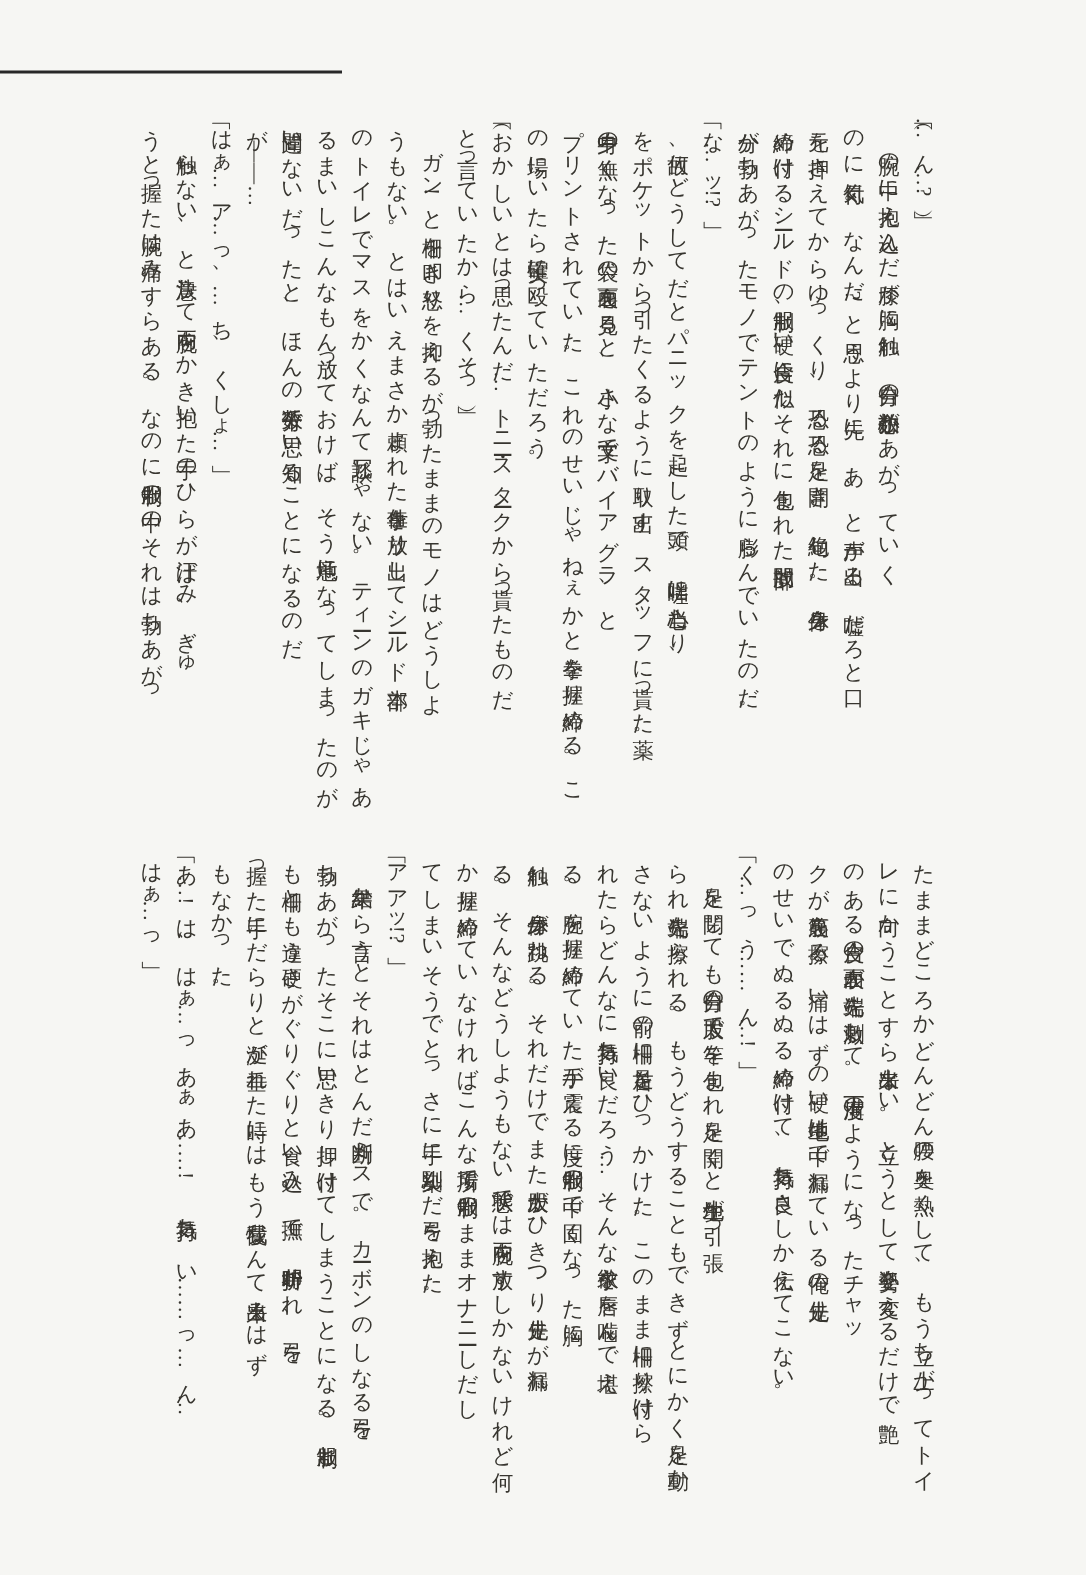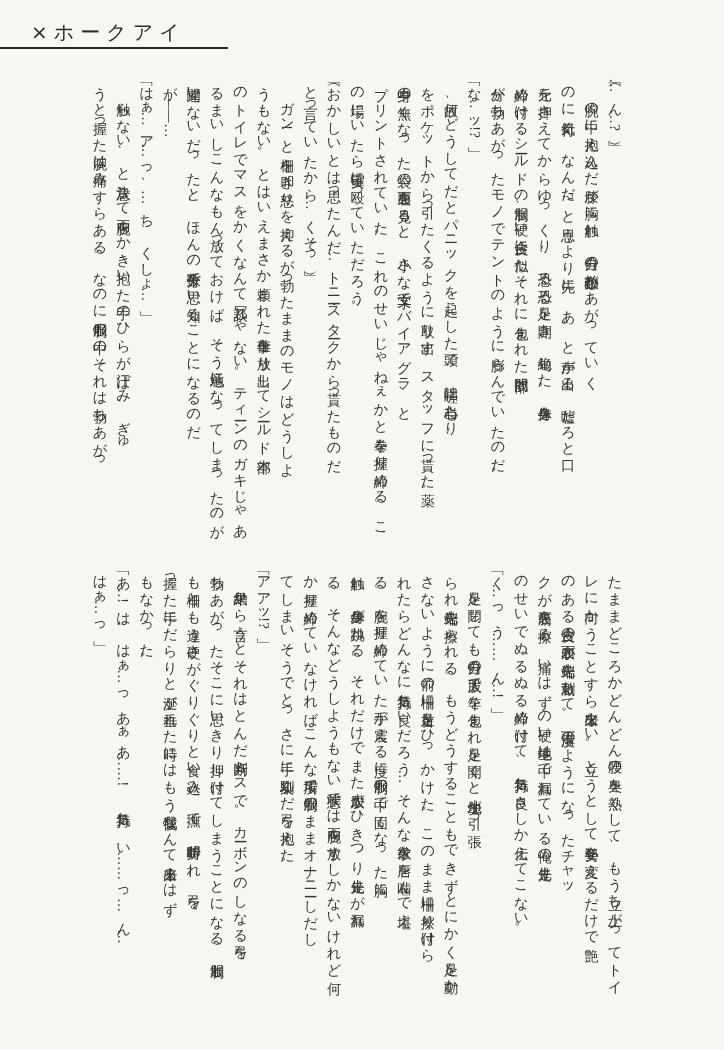--- a/index.html
+++ b/index.html
@@ -45,21 +45,20 @@
     padding: 0;
     white-space: nowrap;
   }
   .tblock.top { top: 77px; height: 462px; }
   .tblock.bottom { top: 566px; height: 462px; }
 </style>
 </head>
 <body>
 
 <div class="page">
-  <span class="header-title">×ホークアイ</span>
   <div class="header-rule"></div>
 
   <section class="tblock top">
       <p class="col">「（…ん…?）」</p>
       <p class="col">　腕の中に抱え込んだ膝が胸に触れ、自分の心拍数があがっていく</p>
       <p class="col">のに気付く。なんだ?と思うより先に　あ、と声が出る。嘘だろと口</p>
       <p class="col">元を押さえてからゆっくり、恐る恐る足を開き、絶句した。身体を</p>
       <p class="col">締め付けるシールドの制服、硬い合皮に似たそれに包まれた股間部</p>
       <p class="col">分が勃ちあがったモノでテントのように膨らんでいたのだ。</p>
       <p class="col">「な…ッ!?」</p>

